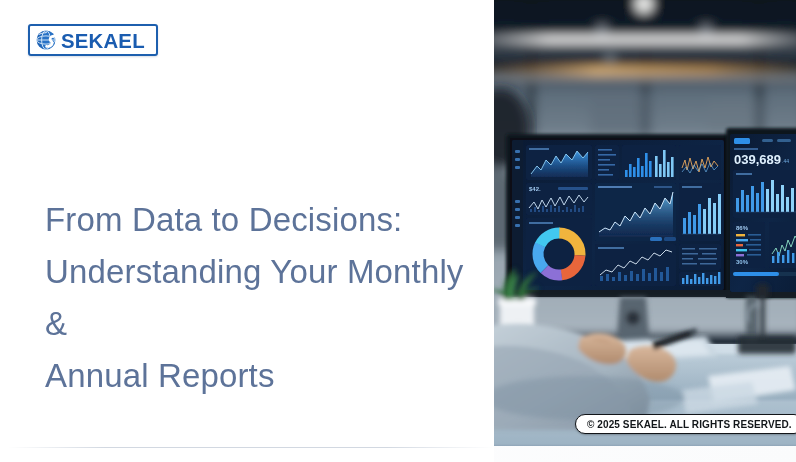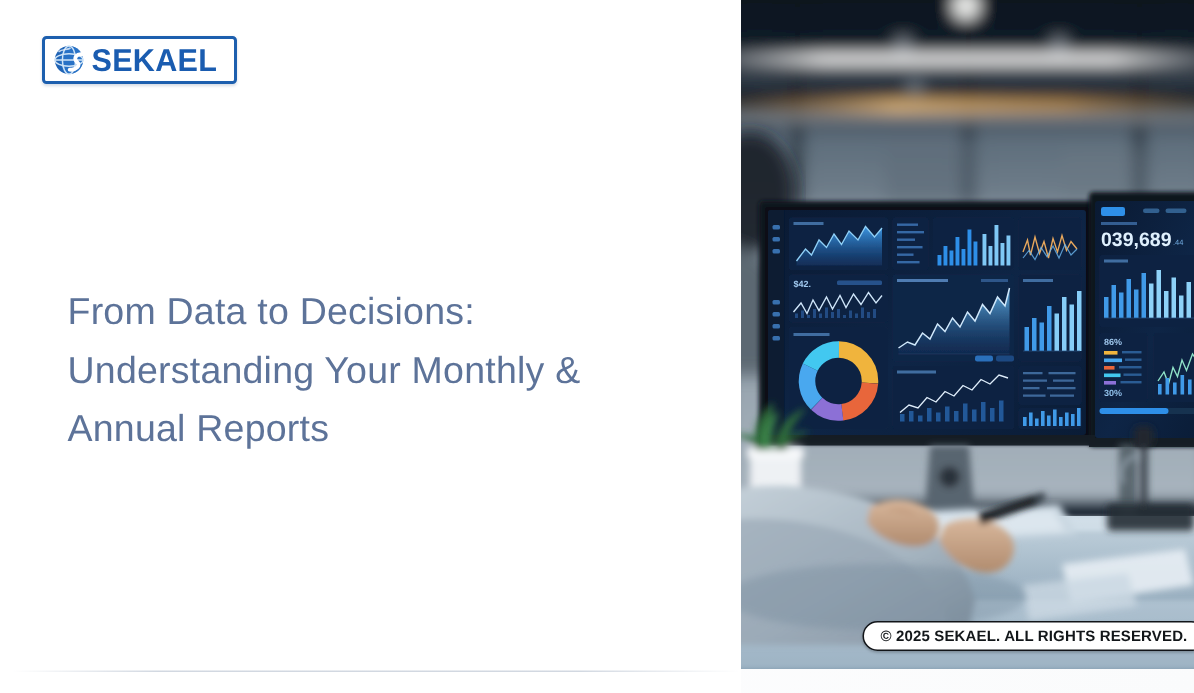--- a/index.html
+++ b/index.html
@@ -51,21 +51,21 @@
     white-space:nowrap;
     transform:scaleX(.97);
     transform-origin:left center;
   }
 
   
   .headline{
     position:absolute;left:45px;top:172px;width:420px;
     font-family:"Liberation Sans", sans-serif;
     font-weight:300;
-    font-size:25px;
+    font-size:33px;
     line-height:1.57;
     letter-spacing:.15px;
     color:#5d7399;
     white-space:pre-line;
   }
 
   
   .photo{
     position:absolute;left:494px;top:0;width:302px;height:446px;
     overflow:hidden;

